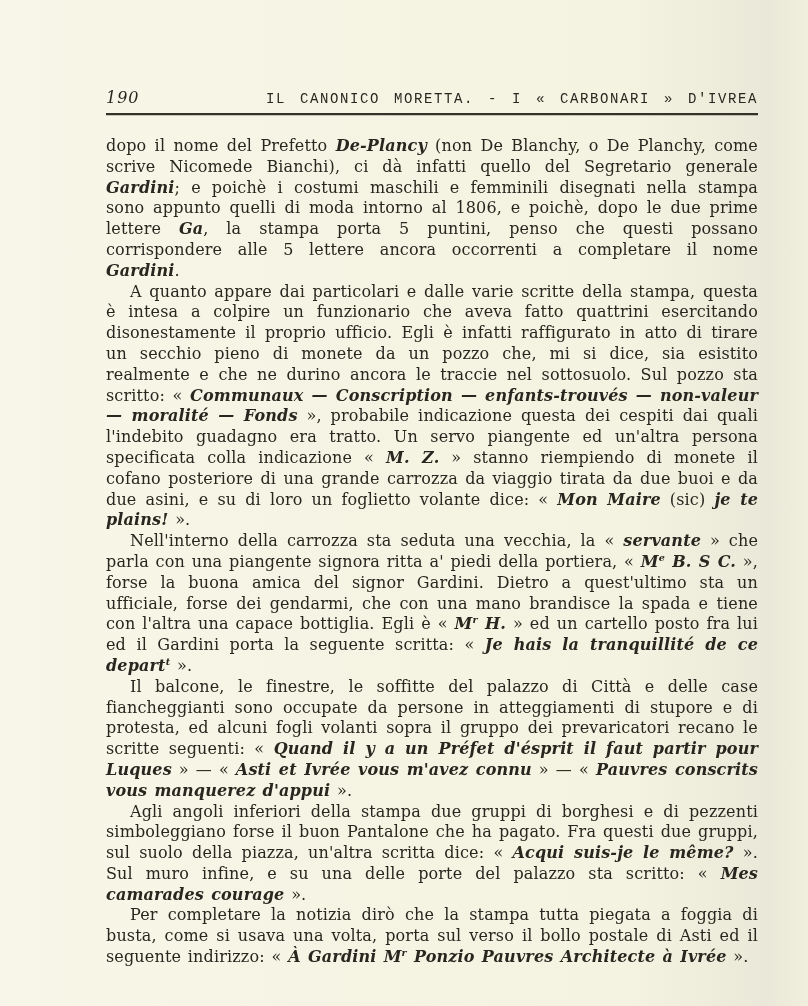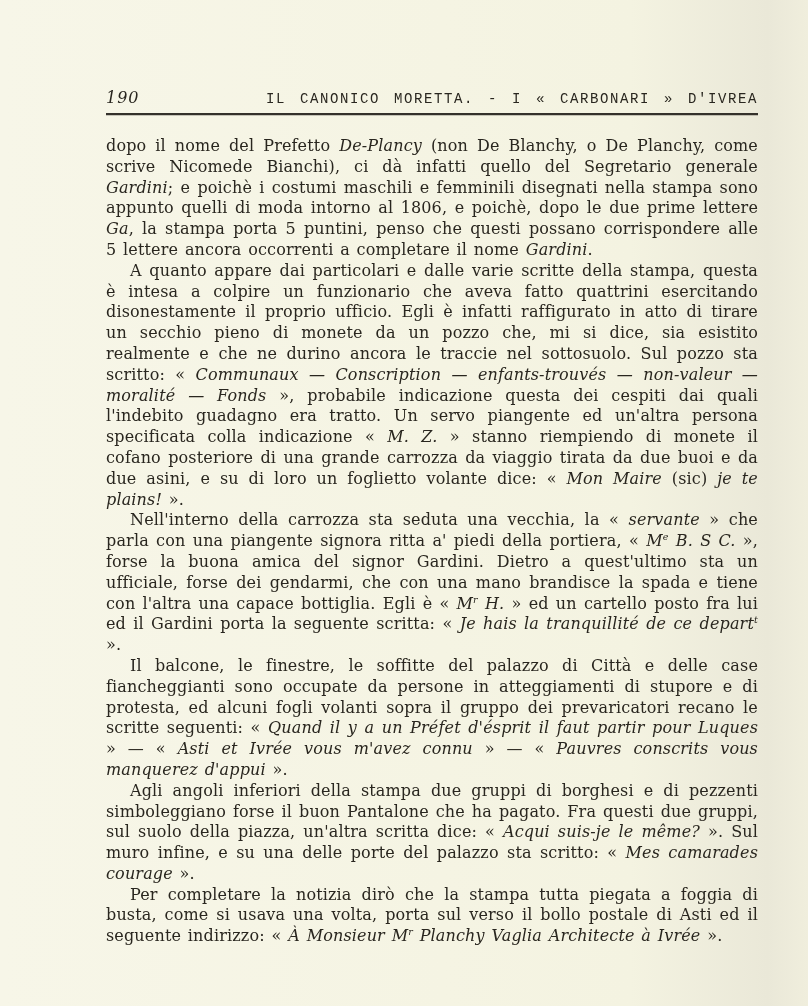--- a/index.html
+++ b/index.html
@@ -44,33 +44,33 @@
   .body-text {
     margin-top: 21px;
     font-size: 16px;
     line-height: 20.8px;
     text-align: justify;
     letter-spacing: 0.15px;
     word-spacing: 1.5px;
   }
   .para { margin: 0; text-indent: 24px; }
   .para.no-indent { text-indent: 0; }
-  .it { font-style: italic; }
+  .it { font-style: italic; font-weight: bold; }
   sup { font-size: 0.6em; line-height: 0; vertical-align: super; }
 </style>
 </head>
 <body>
 
 <div class="text-block">
   <div class="header">
     <span class="page-number">190</span>
     <span class="running-title">IL CANONICO MORETTA. - I « CARBONARI » D'IVREA</span>
   </div>
   <div class="header-rule"></div>
   <div class="body-text">
     <p class="para no-indent"><span>dopo il nome del Prefetto </span><span class="it">De-Plancy</span><span> (non De Blanchy, o De Planchy, come scrive Nicomede Bianchi), ci dà infatti quello del Segretario generale </span><span class="it">Gardini</span><span>; e poichè i costumi maschili e femminili disegnati nella stampa sono appunto quelli di moda intorno al 1806, e poichè, dopo le due prime lettere </span><span class="it">Ga</span><span>, la stampa porta 5 puntini, penso che questi possano corrispondere alle 5 lettere ancora occorrenti a completare il nome </span><span class="it">Gardini</span><span>.</span></p>
     <p class="para"><span>A quanto appare dai particolari e dalle varie scritte della stampa, questa è intesa a colpire un funzionario che aveva fatto quattrini esercitando disonestamente il proprio ufficio. Egli è infatti raffigurato in atto di tirare un secchio pieno di monete da un pozzo che, mi si dice, sia esistito realmente e che ne durino ancora le traccie nel sottosuolo. Sul pozzo sta scritto: « </span><span class="it">Communaux — Conscription — enfants-trouvés — non-valeur — moralité — Fonds</span><span> », probabile indicazione questa dei cespiti dai quali l'indebito guadagno era tratto. Un servo piangente ed un'altra persona specificata colla indicazione « </span><span class="it">M. Z.</span><span> » stanno riempiendo di monete il cofano posteriore di una grande carrozza da viaggio tirata da due buoi e da due asini, e su di loro un foglietto volante dice: « </span><span class="it">Mon Maire</span><span> (sic) </span><span class="it">je te plains!</span><span> ».</span></p>
     <p class="para"><span>Nell'interno della carrozza sta seduta una vecchia, la « </span><span class="it">servante</span><span> » che parla con una piangente signora ritta a' piedi della portiera, « </span><span class="it">M</span><sup class="it">e</sup><span class="it"> B. S C.</span><span> », forse la buona amica del signor Gardini. Dietro a quest'ultimo sta un ufficiale, forse dei gendarmi, che con una mano brandisce la spada e tiene con l'altra una capace bottiglia. Egli è « </span><span class="it">M</span><sup class="it">r</sup><span class="it"> H.</span><span> » ed un cartello posto fra lui ed il Gardini porta la seguente scritta: « </span><span class="it">Je hais la tranquillité de ce depart</span><sup class="it">t</sup><span> ».</span></p>
     <p class="para"><span>Il balcone, le finestre, le soffitte del palazzo di Città e delle case fiancheggianti sono occupate da persone in atteggiamenti di stupore e di protesta, ed alcuni fogli volanti sopra il gruppo dei prevaricatori recano le scritte seguenti: « </span><span class="it">Quand il y a un Préfet d'ésprit il faut partir pour Luques</span><span> » — « </span><span class="it">Asti et Ivrée vous m'avez connu</span><span> » — « </span><span class="it">Pauvres conscrits vous manquerez d'appui</span><span> ».</span></p>
     <p class="para"><span>Agli angoli inferiori della stampa due gruppi di borghesi e di pezzenti simboleggiano forse il buon Pantalone che ha pagato. Fra questi due gruppi, sul suolo della piazza, un'altra scritta dice: « </span><span class="it">Acqui suis-je le même?</span><span> ». Sul muro infine, e su una delle porte del palazzo sta scritto: « </span><span class="it">Mes camarades courage</span><span> ».</span></p>
-    <p class="para"><span>Per completare la notizia dirò che la stampa tutta piegata a foggia di busta, come si usava una volta, porta sul verso il bollo postale di Asti ed il seguente indirizzo: « </span><span class="it">À Monsieur M</span><sup class="it">r</sup><span class="it"> Planchy Vaglia Architecte à Ivrée</span><span> ».</span></p>
+    <p class="para"><span>Per completare la notizia dirò che la stampa tutta piegata a foggia di busta, come si usava una volta, porta sul verso il bollo postale di Asti ed il seguente indirizzo: « </span><span class="it">À Gardini M</span><sup class="it">r</sup><span class="it"> Ponzio Pauvres Architecte à Ivrée</span><span> ».</span></p>
   </div>
 </div>
 
 </body></html>

